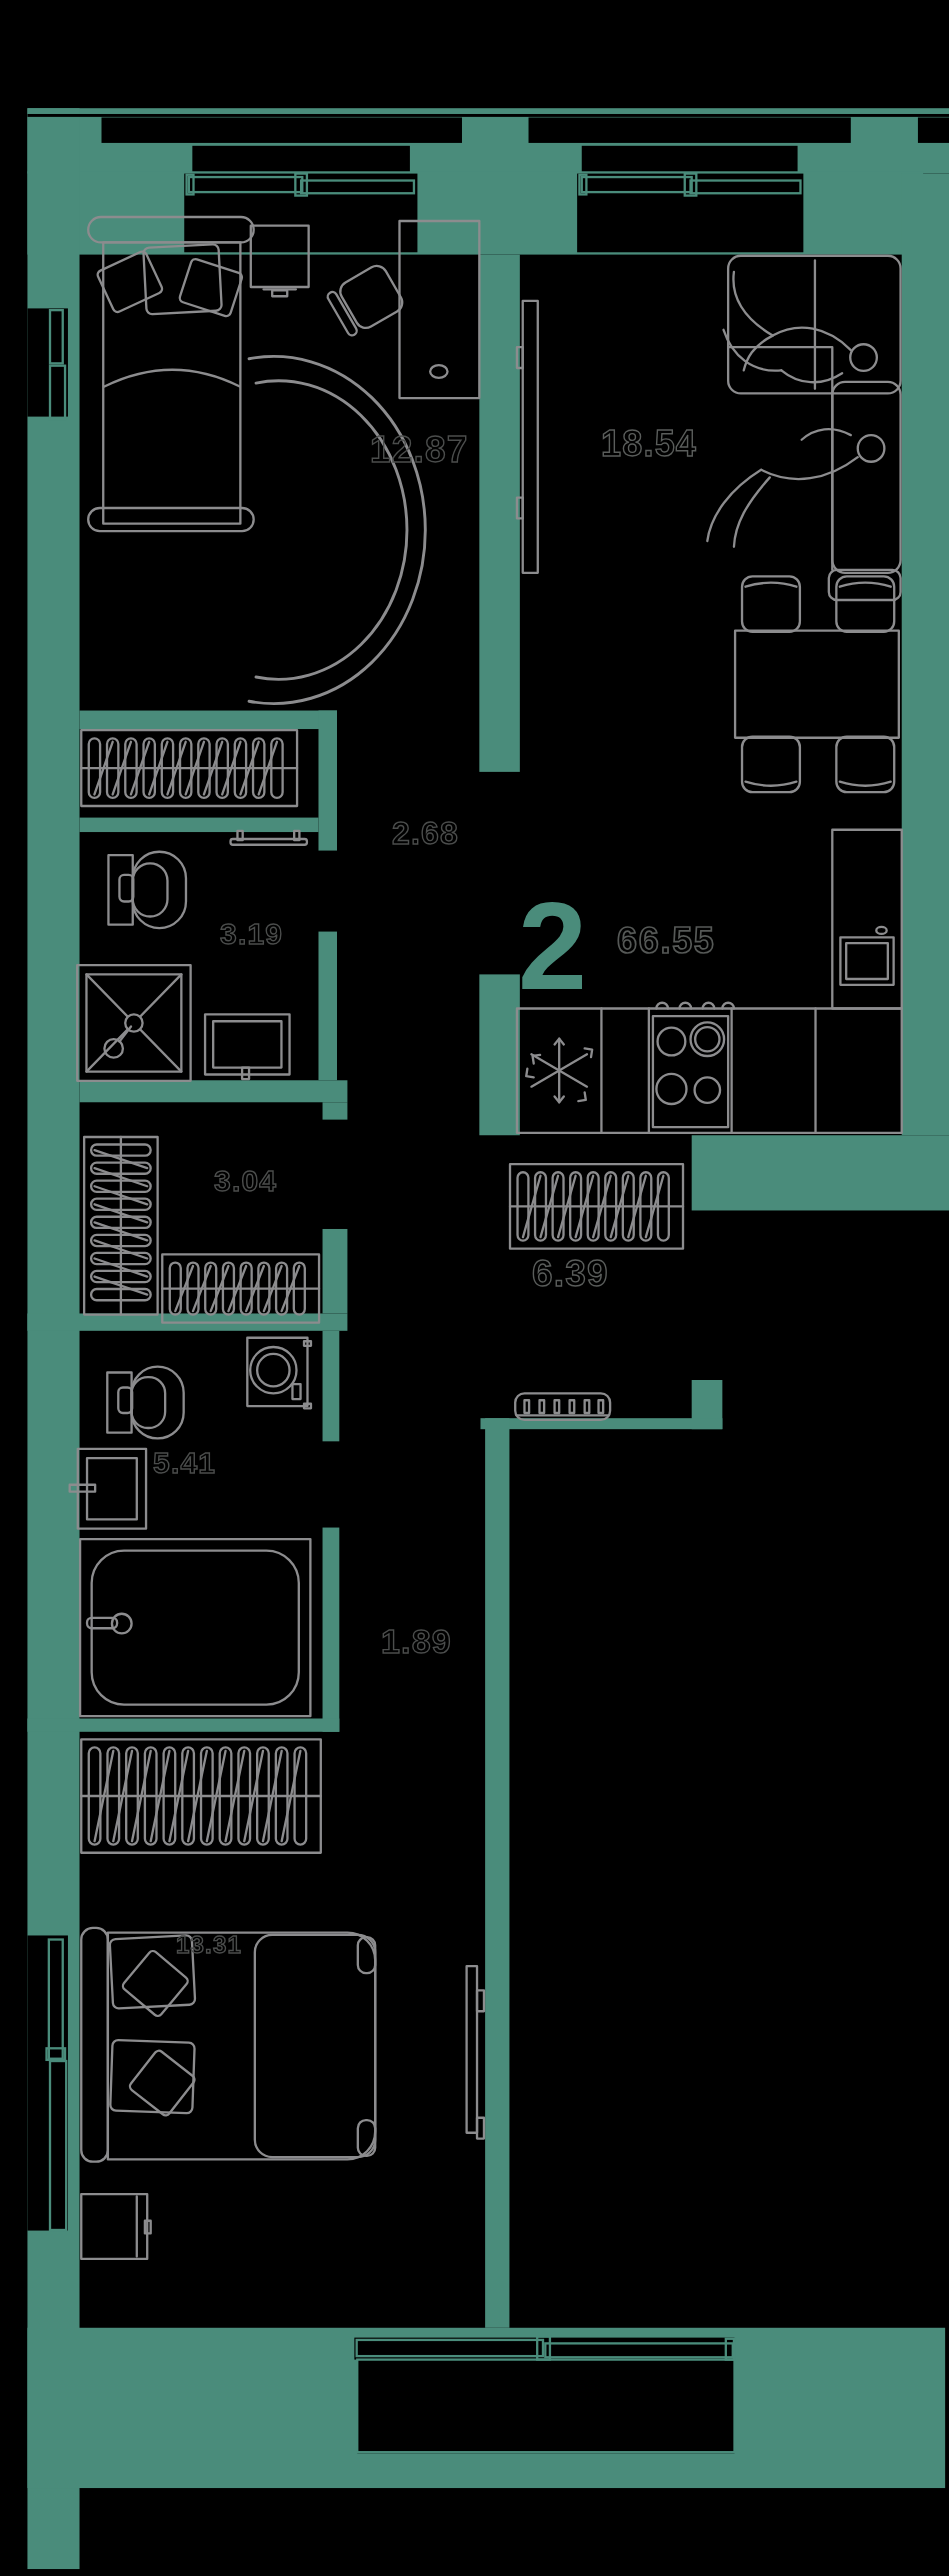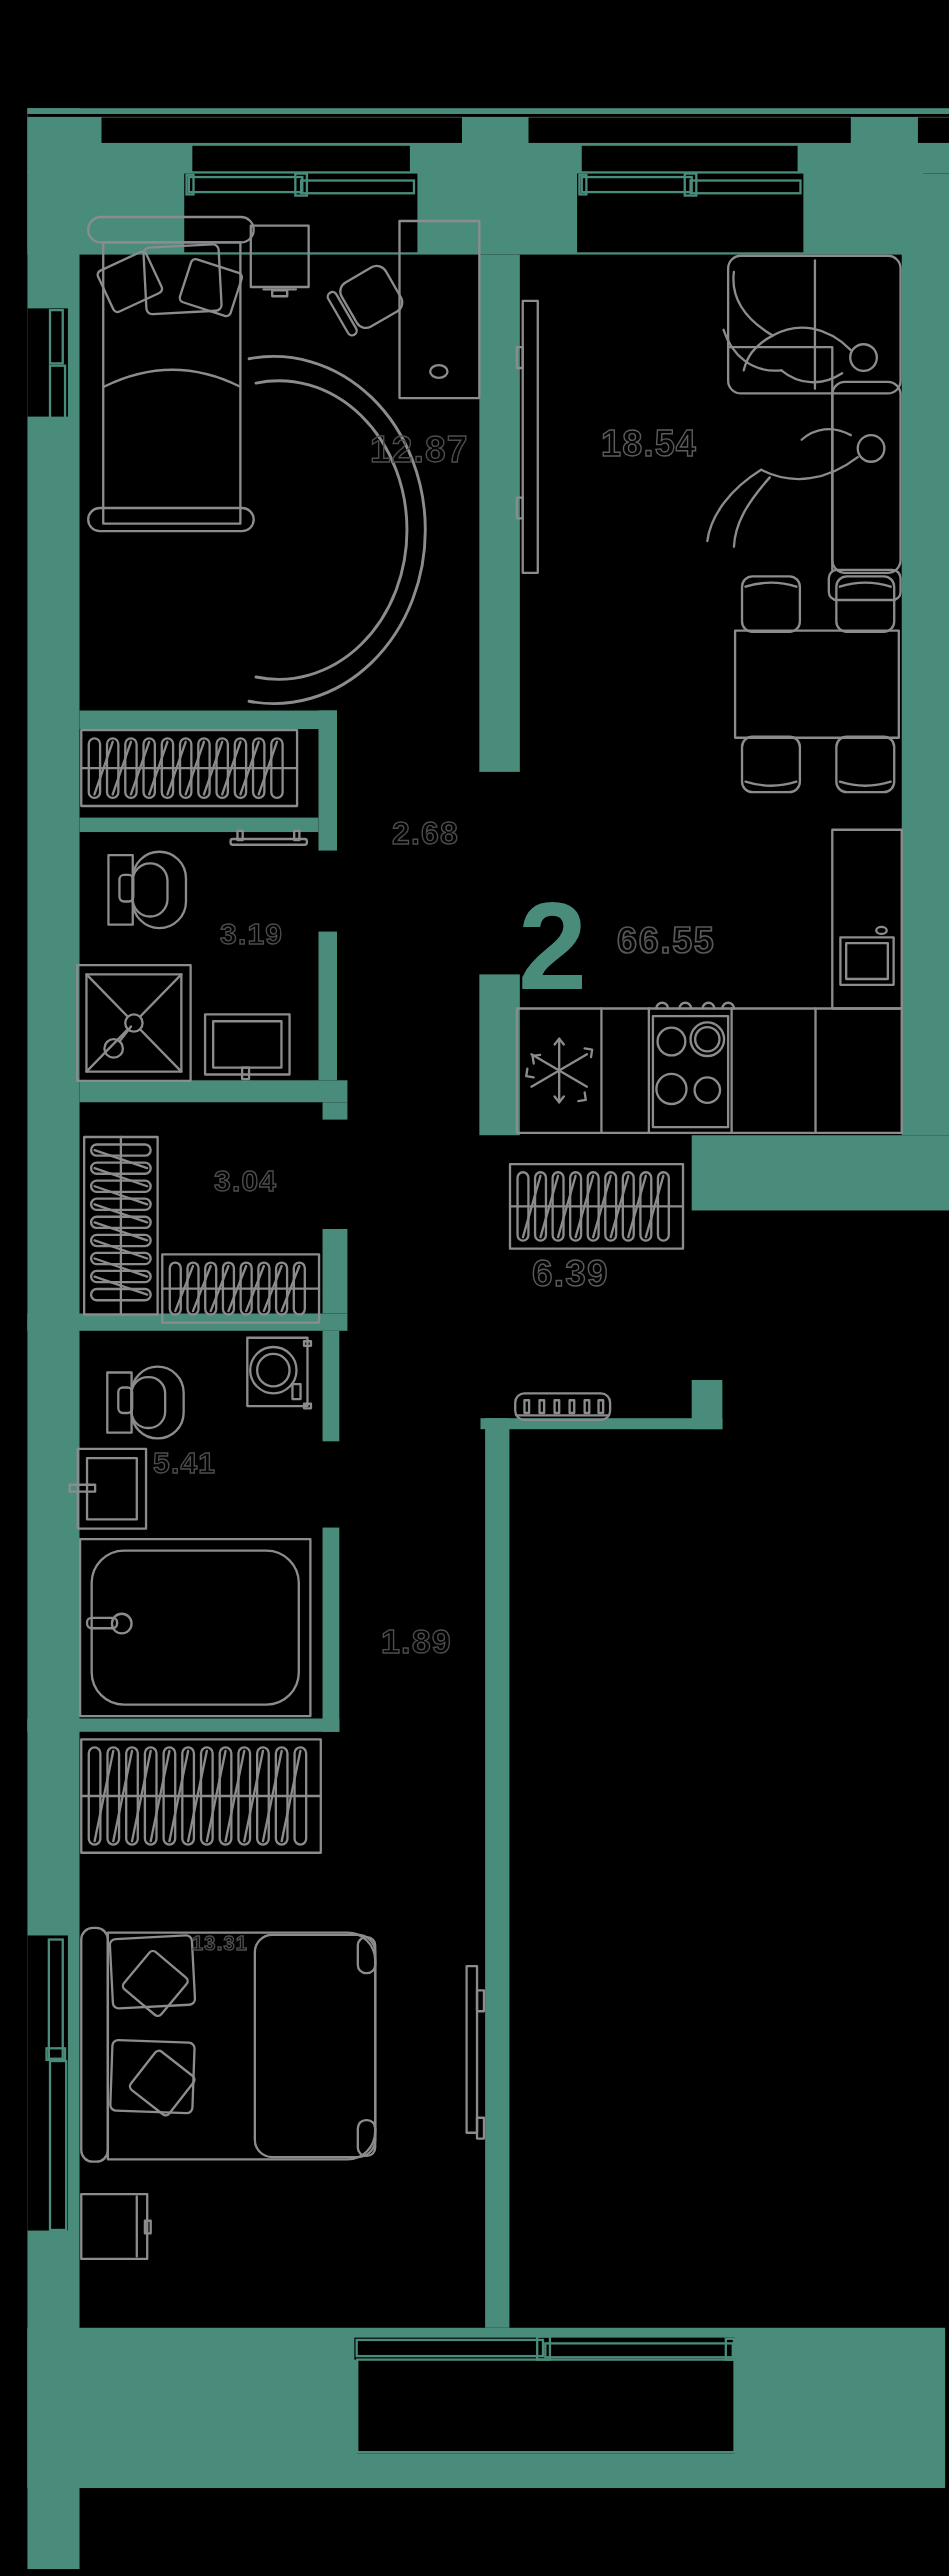--- a/index.html
+++ b/index.html
@@ -408,19 +408,19 @@
 </svg>
 
 <div class="room-label" style="left:370px;top:431px;font-size:37px;">12.87</div>
 <div class="room-label light" style="left:601px;top:426px;font-size:36px;">18.54</div>
 <div class="room-label" style="left:392px;top:817px;font-size:32px;">2.68</div>
 <div class="room-label" style="left:220px;top:919px;font-size:30px;">3.19</div>
 <div class="room-label" style="left:214px;top:1158px;font-size:30px;margin-top:8px;">3.04</div>
 <div class="room-label light" style="left:532px;top:1231px;font-size:37px;margin-top:24px;">6.39</div>
 <div class="room-label" style="left:153px;top:1448px;font-size:30px;">5.41</div>
 <div class="room-label" style="left:381px;top:1624px;font-size:34px;">1.89</div>
-<div class="room-label" style="left:192px;top:1933px;font-size:20px;">13.31</div>
+<div class="room-label" style="left:176px;top:1933px;font-size:24px;">13.31</div>
 
 <div id="apt-type" style="left:518px;top:884px;">2</div>
 <div id="total-area" style="left:579px;top:923px;">66.55</div>
 
 </div>
 
 
 </body></html>

